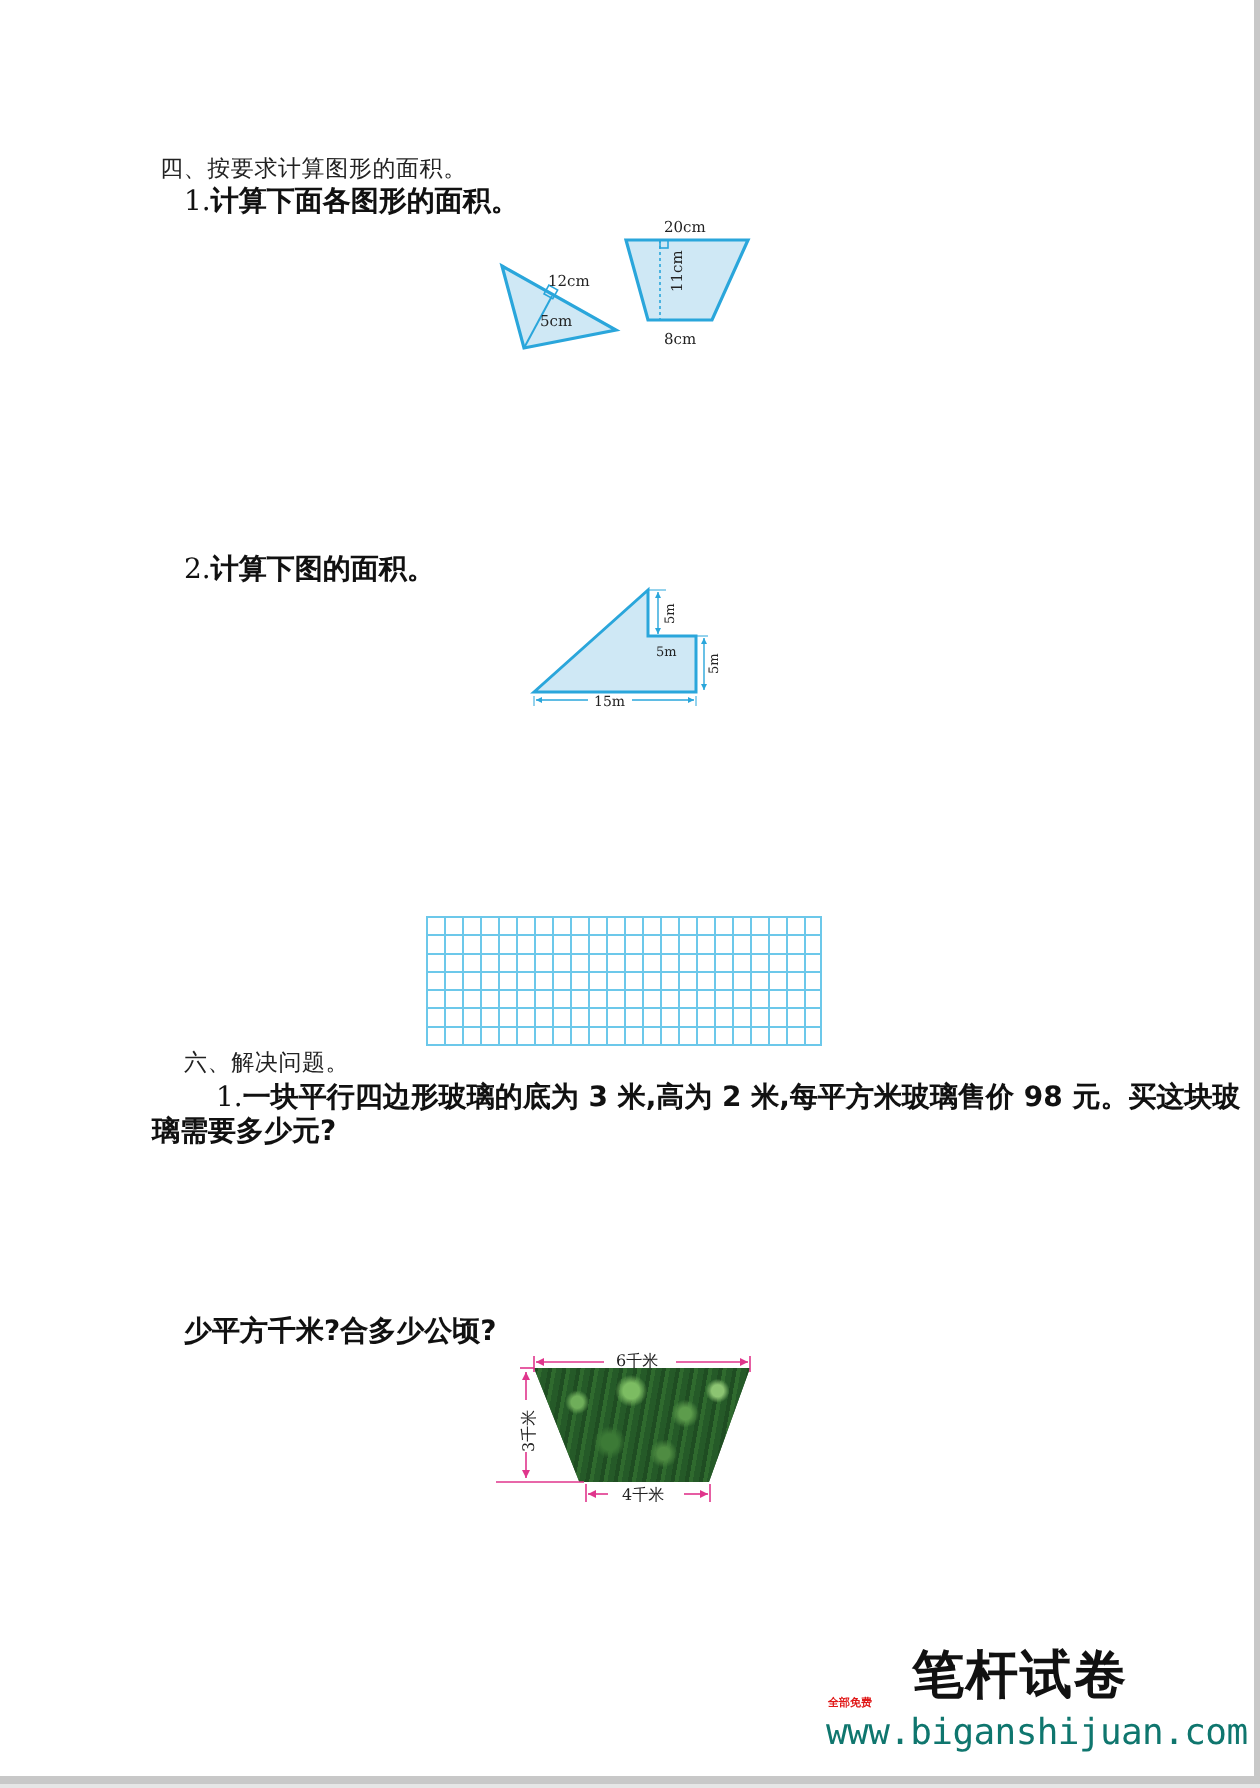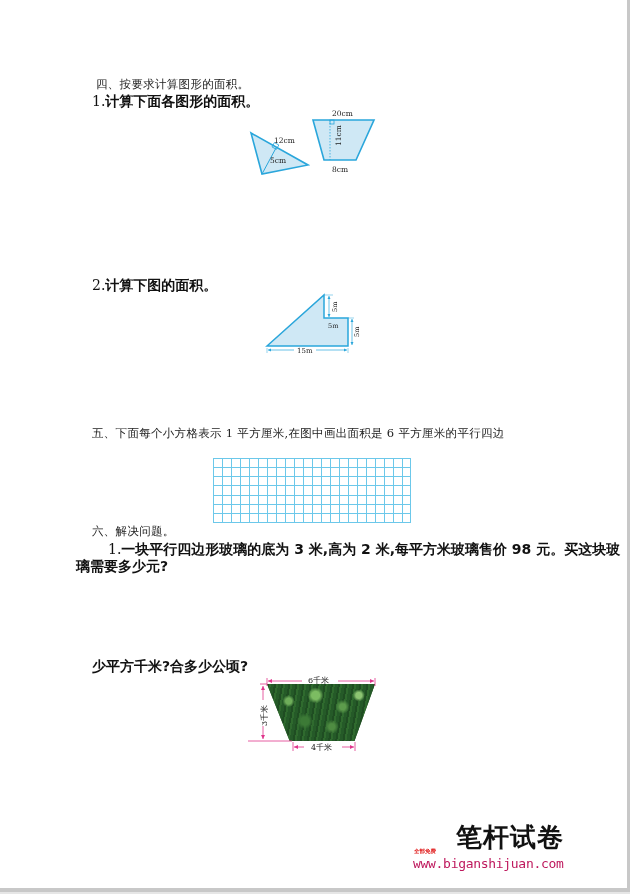--- a/index.html
+++ b/index.html
@@ -44,34 +44,34 @@
       repeating-linear-gradient(100deg, #1f4d22 0 2px, #2f6a2e 2px 4px, #255a28 4px 7px),
       #2b5e2a;
   }
   .logo-main {
     position: absolute; left: 432px; top: 820px;
     font-family: "DejaVu Sans", sans-serif; font-size: 26px; font-weight: bold;
     color: #111; letter-spacing: 1px; margin-left: 24px;
   }
   .logo-url {
     position: absolute; left: 413px; top: 856px;
-    font-family: "DejaVu Sans Mono", monospace; font-size: 13px; color: #be185d;
+    font-family: "DejaVu Sans Mono", monospace; font-size: 18px; color: #0f766e;
     letter-spacing: -0.3px;
   }
   .logo-free {
     position: absolute; left: 414px; top: 848px;
     font-family: "DejaVu Sans", sans-serif; font-size: 5.5px; font-weight: bold; color: #e01818;
   }
 </style>
 </head>
 <body>
 
 <div class="page">
 
-  <div class="txt sec" style="left:96px; top:76px;text-align:center;">四、按要求计算图形的面积。</div>
+  <div class="txt sec" style="left:80px; top:76px;text-align:center;">四、按要求计算图形的面积。</div>
   <div class="txt q" style="left:92px; top:93px;">
     <span class="num">1.</span><span>计算下面各图形的面积。</span>
   </div>
 
   <svg class="fig" style="left:245px; top:125px;" width="70" height="55">
     <polygon points="6,8 63,40 17,49" fill="#cfe8f5" stroke="#2aa6db" stroke-width="1.6"></polygon>
     <line x1="17" y1="49" x2="31" y2="23" stroke="#2aa6db" stroke-width="1"></line>
     <rect x="27" y="19" width="5" height="5" fill="none" stroke="#2aa6db" stroke-width="0.8" transform="rotate(29 31 23)"></rect>
     <text x="29" y="18" font-size="7.5">12cm</text>
     <text x="25" y="38" font-size="7.5">5cm</text>
@@ -109,21 +109,20 @@
 
     <line x1="5" y1="58" x2="5" y2="63" stroke="#2aa6db" stroke-width="0.5"></line>
     <line x1="86" y1="58" x2="86" y2="63" stroke="#2aa6db" stroke-width="0.5"></line>
     <line x1="6" y1="60" x2="32" y2="60" stroke="#2aa6db" stroke-width="0.7"></line>
     <line x1="54" y1="60" x2="85" y2="60" stroke="#2aa6db" stroke-width="0.7"></line>
     <polygon points="6,60 9,58.5 9,61.5" fill="#2aa6db"></polygon>
     <polygon points="85,60 82,58.5 82,61.5" fill="#2aa6db"></polygon>
     <text x="35" y="63" font-size="7">15m</text>
   </svg>
 
-  <div class="txt sec" style="left:92px; top:425px;">五、下面每个小方格表示 1 平方厘米,在图中画出面积是 6 平方厘米的平行四边</div>
   <div class="grid"></div>
 
   <div class="txt sec" style="left:92px; top:523px;">六、解决问题。</div>
   <div class="txt q" style="left:108px; top:541px;">
     <span class="num">1.</span><span>一块平行四边形玻璃的底为 3 米,高为 2 米,每平方米玻璃售价 98 元。买这块玻</span>
   </div>
   <div class="txt q" style="left:76px; top:558px;">璃需要多少元?</div>
 
   <div class="txt q" style="left:92px; top:658px;">少平方千米?合多少公顷?</div>
 

